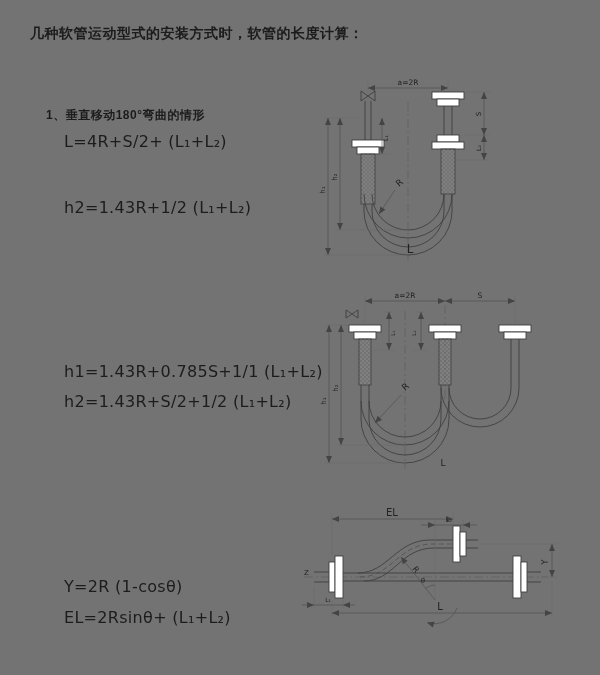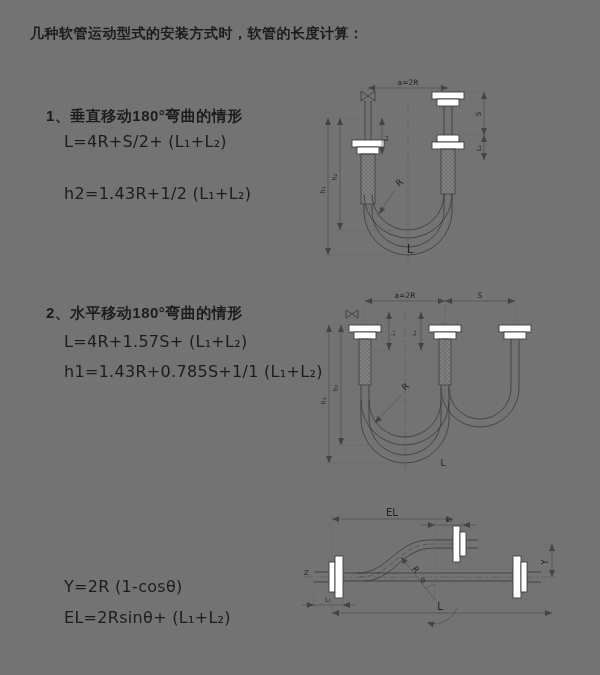--- a/index.html
+++ b/index.html
@@ -1,20 +1,20 @@
 <!DOCTYPE html>
 <html><head>
 <meta charset="utf-8">
 <style>
   html,body{margin:0;padding:0;background:#e8e8e8;}
   .page{position:relative;width:600px;height:675px;background:#737373;overflow:hidden;
         font-family:"Liberation Sans","DejaVu Sans",sans-serif;color:#1c1c1c;}
   .abs{position:absolute;white-space:nowrap;}
   .doc-title{font-size:14px;font-weight:700;letter-spacing:0.5px;}
-  .sec-heading{font-size:15px;font-weight:700;letter-spacing:0.5px;}
+  .sec-heading{font-size:12px;font-weight:700;letter-spacing:0.5px;}
   .formula{font-size:16px;font-weight:400;letter-spacing:0.3px;font-family:"DejaVu Sans","Liberation Sans",sans-serif;}
   svg.diagram{position:absolute;}
   
   .st{stroke:#3f3f3f;stroke-width:0.9;fill:none;}
   .fl{stroke:#3f3f3f;stroke-width:0.9;fill:#ffffff;}
   .ha{stroke:#3f3f3f;stroke-width:0.8;}
   .dim{stroke:#4a4a4a;stroke-width:0.6;fill:none;}
   .ext{stroke:#6a6a6a;stroke-width:0.5;fill:none;}
   .cl{stroke:#5a5a5a;stroke-width:0.6;fill:none;stroke-dasharray:9 3 2 3;}
   .hdash{stroke:#4a4a4a;stroke-width:0.7;fill:none;stroke-dasharray:5 3;}
@@ -33,25 +33,24 @@
       <marker id="arr" markerUnits="userSpaceOnUse" markerWidth="8" markerHeight="8" refX="7.5" refY="4" orient="auto-start-reverse">
         <path d="M0.5,1 L7.5,4 L0.5,7 Z" fill="#444"></path>
       </marker>
     </defs>
   </svg>
 
   <div class="abs doc-title" style="left:30px;top:25px;">几种软管运动型式的安装方式时，软管的长度计算：</div>
 
   <div class="abs sec-heading" style="left:46px;top:107px;">1、垂直移动180°弯曲的情形</div>
   <div class="abs formula" style="left:64px;top:132px;">L=4R+S/2+ (L₁+L₂)</div>
-  <div class="abs formula" style="left:64px;top:184px;text-align:center;">h2=1.43R+1/2 (L₁+L₂)</div>
-
-  <div class="abs sec-heading" style="left:46px;top:304px;">2、水平移动180°弯曲的情形</div>
-  <div class="abs formula" style="left:64px;top:332px;">L=4R+1.57S+ (L₁+L₂)</div>
+  <div class="abs formula" style="left:64px;top:198px;text-align:center;">h2=1.43R+1/2 (L₁+L₂)</div>
+
   <div class="abs formula" style="left:64px;top:362px;">h1=1.43R+0.785S+1/1 (L₁+L₂)</div>
+  <div class="abs formula" style="left:64px;top:392px;">h2=1.43R+S/2+1/2 (L₁+L₂)</div>
 
   <div class="abs formula" style="left:64px;top:577px;">Y=2R (1-cosθ)</div>
   <div class="abs formula" style="left:64px;top:608px;">EL=2Rsinθ+ (L₁+L₂)</div>
 
   <svg class="diagram" style="left:300px;top:62px;" width="295" height="200" viewBox="0 0 295 200">
 
     <line class="cl" x1="108" y1="40" x2="108" y2="198"></line>
 
     <line class="ext" x1="68" y1="20" x2="68" y2="29"></line>
     <line class="ext" x1="148" y1="20" x2="148" y2="28"></line>

